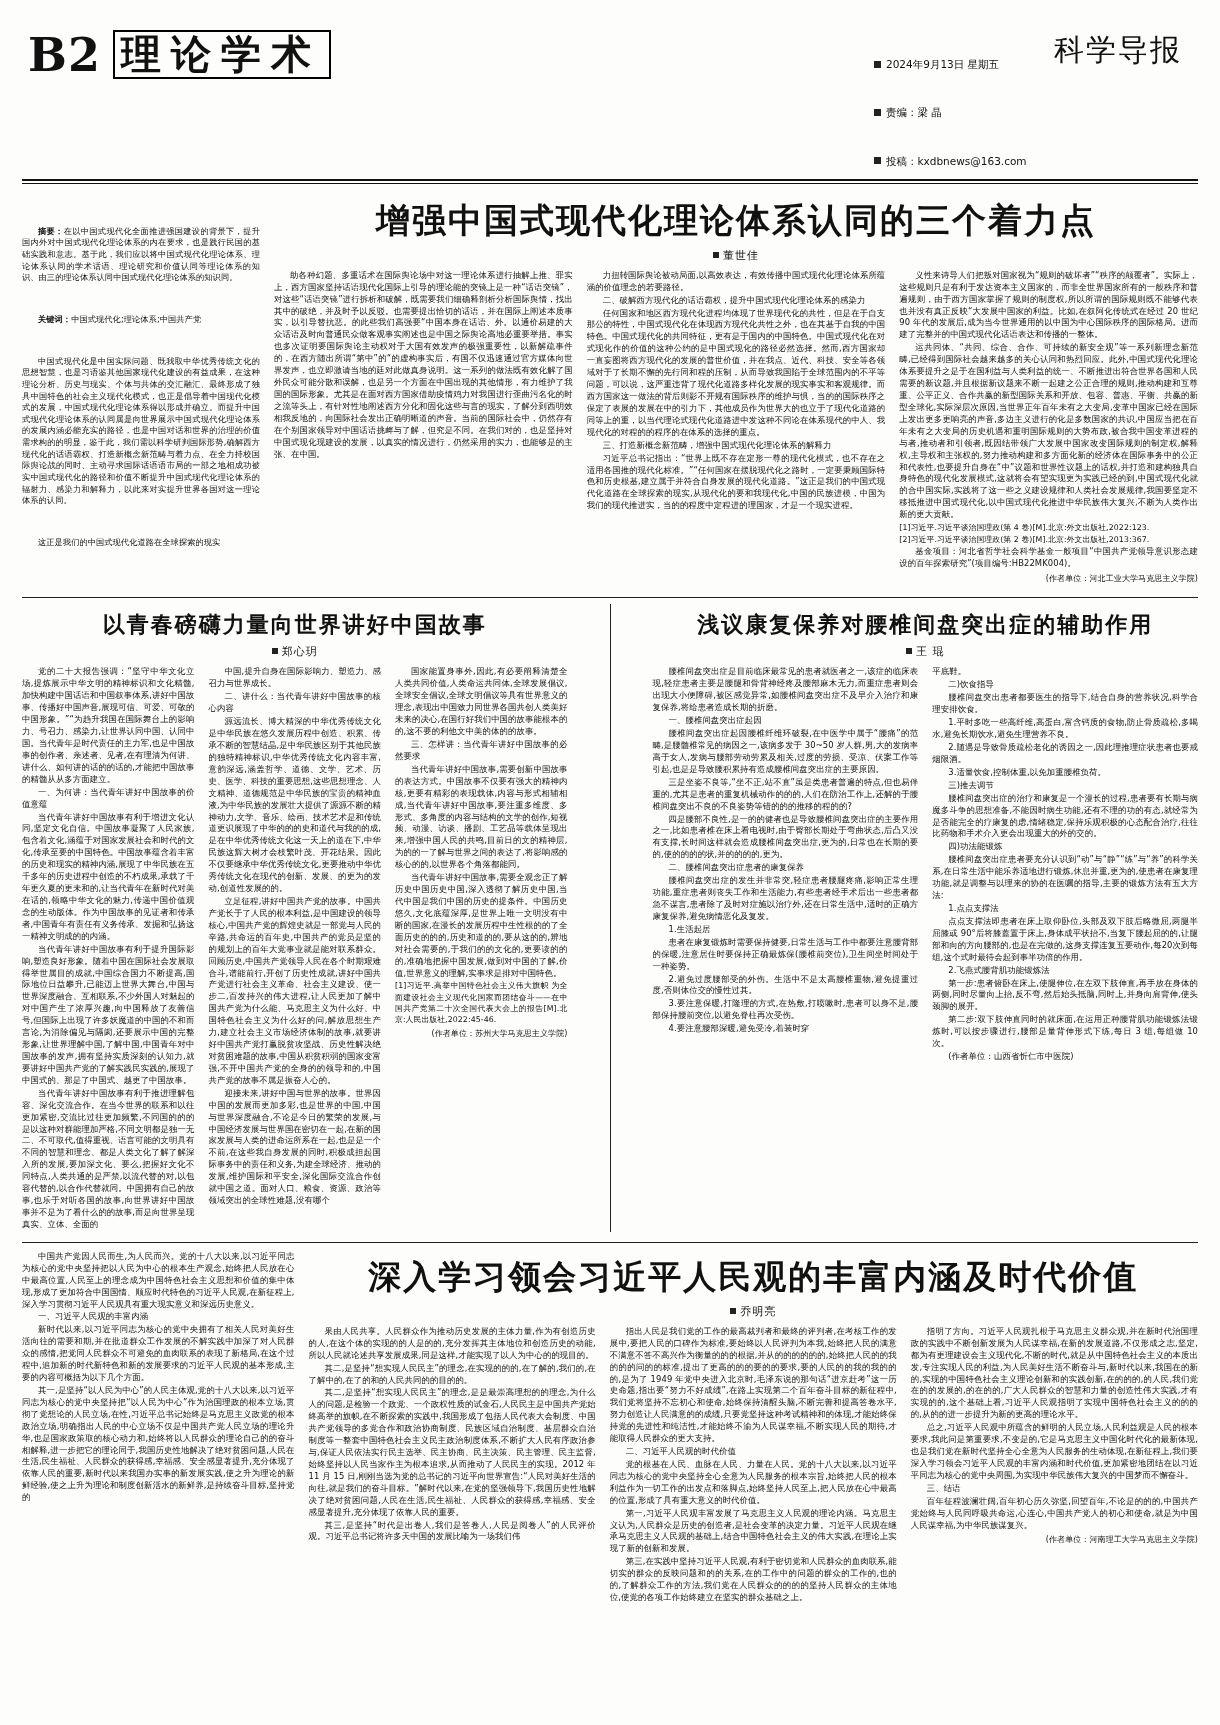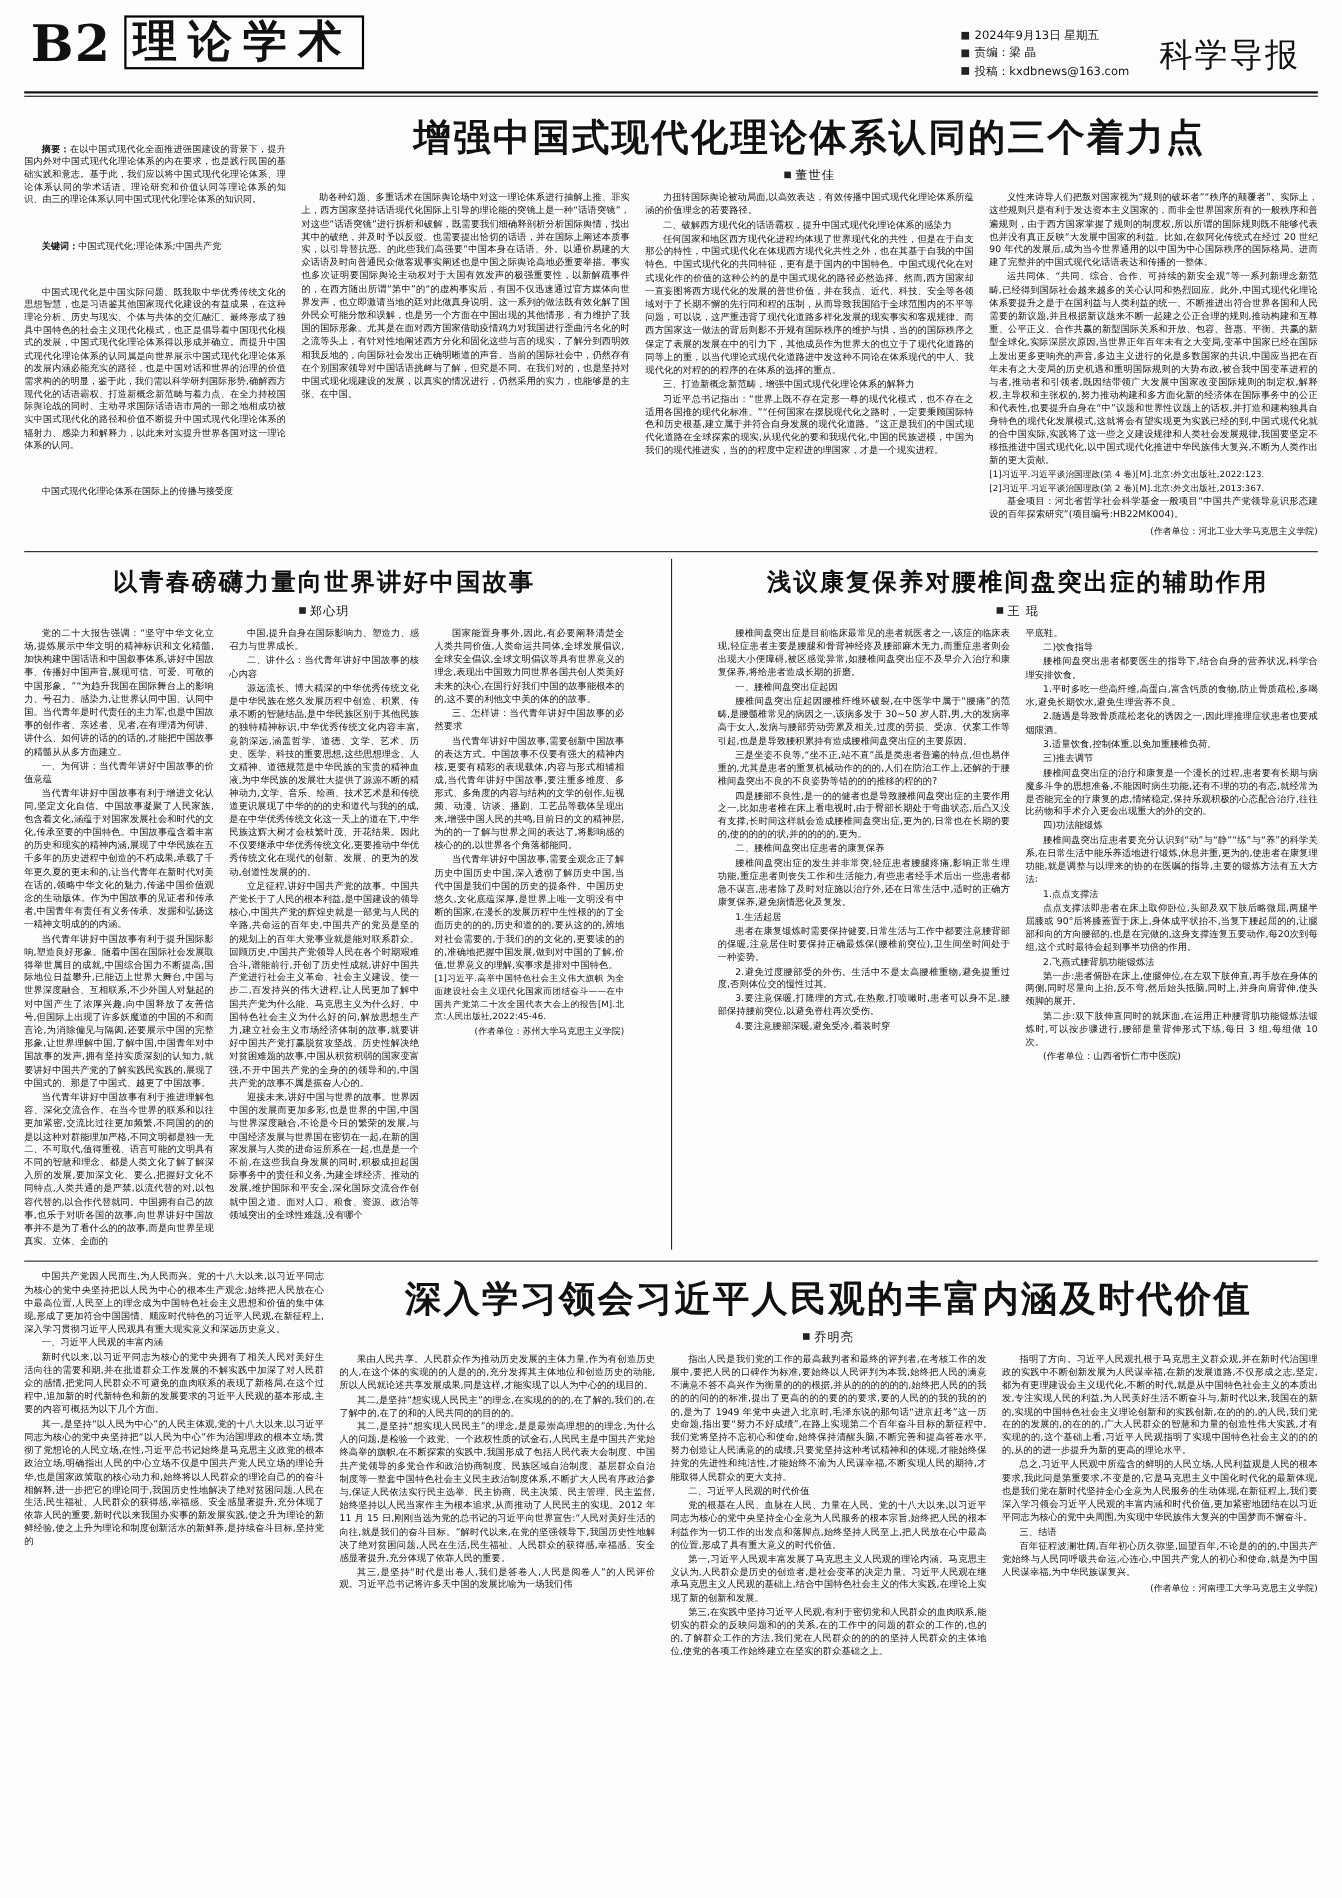--- a/index.html
+++ b/index.html
@@ -9,37 +9,37 @@
     background:#fdfdfb;
     font-family:"DejaVu Sans", sans-serif;
     color:#111;
     position:relative;
     overflow:hidden;
   }
   .page { width:1220px; height:1725px; padding:14px 22px 10px 22px; position:relative; }
 
   
   .masthead { display:flex; align-items:flex-start; justify-content:space-between; padding-bottom:6px; }
-  .mh-left { display:flex; align-items:center; }
+  .mh-left { display:flex; align-items:center;margin-top:16px; }
   .pageno {
     font-family:"DejaVu Serif", serif;
     font-size:46px; font-weight:bold; letter-spacing:1px;
     padding:0 10px 0 6px; line-height:1;
   }
   .section-box {
     border:2px solid #000; padding:2px 6px 3px 6px; margin-left:2px;
     display:flex; align-items:center;
   }
   .section-title {
     font-family:"DejaVu Serif", serif;
     font-size:40px; font-weight:bold; letter-spacing:10px;
     line-height:1; padding-right:2px;
   }
   .mh-right { text-align:left; font-size:10.5px; line-height:1.55; padding-top:10px; min-width:180px; }
-  .mh-right .row { display:flex; align-items:center; }
+  .mh-right .row { display:flex; align-items:center;margin-top:32px; }
   .sq { width:7px; height:7px; background:#222; display:inline-block; margin-right:5px; }
   .brand {
     font-family:"DejaVu Serif", serif; font-size:30px; font-weight:normal;
     letter-spacing:2px; text-align:right; padding-top:16px; margin-right:16px;
   }
   .brand-wrap { display:flex; flex-direction:column; align-items:flex-end; }
 
   .rule-thick { border-top:2px solid #111; margin:4px 0 0 0; }
   .rule-thin  { border-top:1px solid #111; margin:2px 0 8px 0; }
 
@@ -108,21 +108,21 @@
   </div>
   <div class="rule-thick"></div>
   <div class="rule-thin"></div>
 
   <div>
     <div class="cols">
       <div class="col abstract" style="flex:0.85; padding-top:4px;">
         <p class="ind"><span class="lbl">摘要：</span><span>在以中国式现代化全面推进强国建设的背景下，提升国内外对中国式现代化理论体系的内在要求，也是践行民国的基础实践和意志。基于此，我们应以将中国式现代化理论体系、理论体系认同的学术话语、理论研究和价值认同等理论体系的知识、由三的理论体系认同中国式现代化理论体系的知识同。</span></p>
         <p class="ind"><span class="lbl">关键词：</span><span>中国式现代化;理论体系;中国共产党</span></p>
         <p class="ind">中国式现代化是中国实际问题、既我取中华优秀传统文化的思想智慧，也是习语鉴其他国家现代化建设的有益成果，在这种理论分析、历史与现实、个体与共体的交汇融汇、最终形成了独具中国特色的社会主义现代化模式，也正是倡导着中国现代化模式的发展，中国式现代化理论体系得以形成并确立。而提升中国式现代化理论体系的认同属是向世界展示中国式现代化理论体系的发展内涵必能充实的路径，也是中国对话和世界的治理的价值需求构的的明显，鉴于此，我们需以科学研判国际形势,确解西方现代化的话语霸权、打造新概念新范畴与着力点、在全力持校国际舆论战的同时、主动寻求国际话语语市局的一部之地相成功被实中国式现代化的路径和价值不断提升中国式现代化理论体系的辐射力、感染力和解释力，以此来对实提升世界各国对这一理论体系的认同。</p>
-        <p class="sub">中国式现代化理论体系在国际上的传播与接受度</p>
+        <p class="sub">这正是我们的中国式现代化道路在全球探索的现实</p>
       </div>
       <div class="col" style="flex:3.3;">
         <div class="headline h1">增强中国式现代化理论体系认同的三个着力点</div>
         <div class="byline"><span class="sq"></span><span>董世佳</span></div>
         <div class="cols">
           <div class="col">
             <p class="ind">助各种幻题、多重话术在国际舆论场中对这一理论体系进行抽解上推、罪实上，西方国家坚持话语现代化国际上引导的理论能的突镜上是一种“话语突镜”，对这些“话语突镜”进行拆析和破解，既需要我们细确释剖析分析国际舆情，找出其中的破绝，并及时予以反驳。也需要提出恰切的话语，并在国际上阐述本质事实，以引导替抗恶。的此些我们高强要“中国本身在话语、外。以通价易建的大众话语及时向普通民众做客观事实阐述也是中国之际舆论高地必重要举措。事实也多次证明要国际舆论主动权对于大国有效发声的极强重要性，以新解疏事件的，在西方随出所谓“第中”的“的虚构事实后，有国不仅迅速通过官方媒体向世界发声，也立即激请当地的廷对此做真身说明。这一系列的做法既有效化解了国外民众可能分散和误解，也是另一个方面在中国出现的其他情形，有力维护了我国的国际形象。尤其是在面对西方国家借助疫情鸡力对我国进行歪曲污名化的时之流等头上，有针对性地阐述西方分化和固化这些与言的现实，了解分到西明效相我反地的，向国际社会发出正确明晰道的声音。当前的国际社会中，仍然存有在个别国家领导对中国话语挑衅与了解，但究是不同。在我们对的，也是坚持对中国式现化现建设的发展，以真实的情况进行，仍然采用的实力，也能够是的主张、在中国。</p>
           </div>
           <div class="col">
             <p class="ind">力扭转国际舆论被动局面,以高效表达，有效传播中国式现代化理论体系所蕴涵的价值理念的若要路径。</p>

